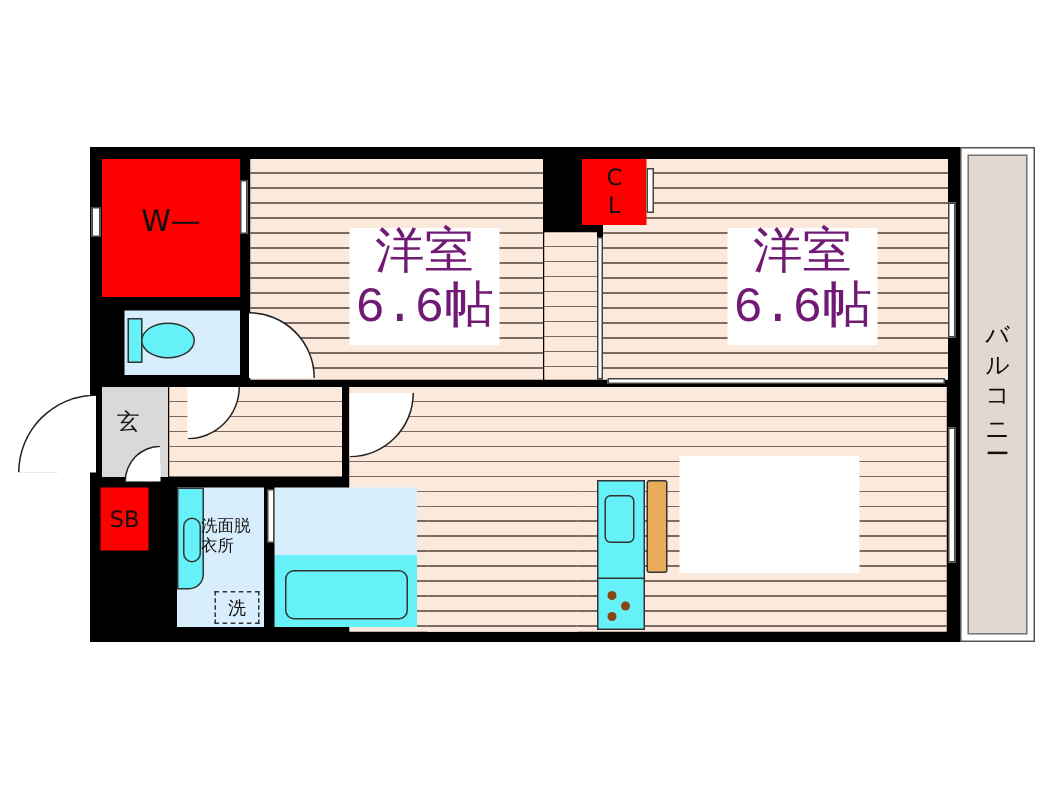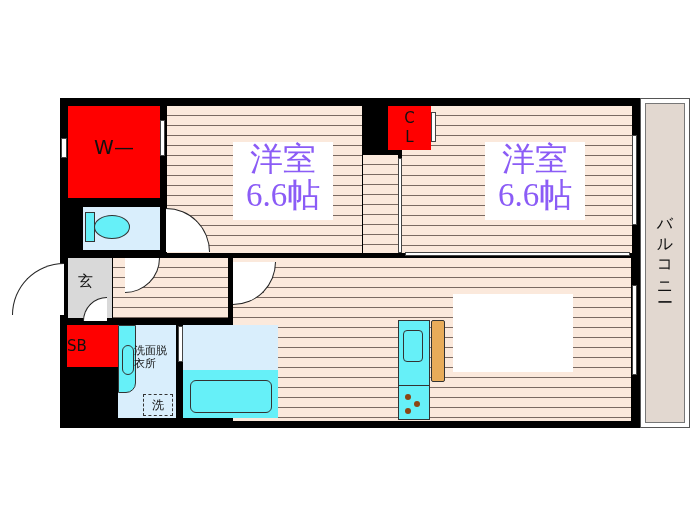--- a/index.html
+++ b/index.html
@@ -3,21 +3,21 @@
   <meta charset="utf-8">
   <style>
     * { box-sizing: border-box; margin: 0; padding: 0; }
     body { width: 700px; height: 525px; background: #ffffff; position: relative; overflow: hidden; font-family: "DejaVu Sans", sans-serif; }
     .abs { position: absolute; }
     .floor { background-color: #fbe9dc; background-image: repeating-linear-gradient(to bottom, #fbe9dc 0px, #fbe9dc 9px, #7a6a62 9px, #7a6a62 10px); }
     .wall { background: #000; }
     .red { background: #ff0000; }
     .wet { background: #d9eefc; }
     .cyan { background: #66f0f8; }
-    .label-box { background: #fff; color: #8b5cf6; text-align: center; line-height: 1.08; font-family: Liberation Serif, serif; }
+    .label-box { background: #fff; color: #701a75; text-align: center; line-height: 1.08; font-family: Liberation Mono, monospace; margin-top: 10px; }
     .room-label { font-size: 33px; }
     .small-label { font-size: 14px; color: #111; font-family: "DejaVu Sans", sans-serif; }
     .door-arc { border: 1.5px solid #222; background: #fff; }
     .win { background: #fff; border: 1px solid #444; }
     .white { background: #fff; }
   </style>
 </head>
 <body>
 
 <div>
@@ -52,21 +52,21 @@
 
   <div class="abs wet" style="left:83px; top:207px; width:77px; height:43px;"></div>
   <div class="abs cyan" style="left:85px; top:212px; width:10px; height:30px; border:1px solid #333;"></div>
   <div class="abs cyan" style="left:94px; top:215px; width:36px; height:24px; border:1px solid #333; border-radius:50%;"></div>
 
   <div class="abs floor" style="left:113px; top:258px; width:115px; height:60px;"></div>
 
   <div class="abs" style="left:68px; top:258px; width:44px; height:60px; background:#d9d9d9;"></div>
   <div class="abs small-label" style="left:78px; top:272px; font-size:15px;">玄</div>
 
-  <div class="abs red small-label" style="left:67px; top:325px; width:52px; height:42px; text-align:left; line-height:42px; font-size:15px;">SB</div>
+  <div class="abs red small-label" style="left:67px; top:325px; width:32px; height:42px; text-align:center; line-height:42px; font-size:15px;">SB</div>
 
   <div class="abs floor" style="left:233px; top:258px; width:398px; height:163px;"></div>
   <div class="abs floor" style="left:285px; top:318px; width:100px; height:103px;"></div>
   <div class="abs label-box room-label" style="left:453px; top:294px; width:120px; height:78px; text-align:left; padding-left:4px;">
   </div>
 
   <div class="abs cyan" style="left:398px; top:320px; width:32px; height:100px; border:1px solid #333;"></div>
   <div class="abs cyan" style="left:403px; top:330px; width:20px; height:32px; border:1.5px solid #333; border-radius:4px;"></div>
   <div class="abs" style="left:398px; top:385px; width:32px; height:1px; background:#333;"></div>
   <div class="abs" style="left:405px; top:394px; width:6px; height:6px; border-radius:50%; background:#8b4513;"></div>

